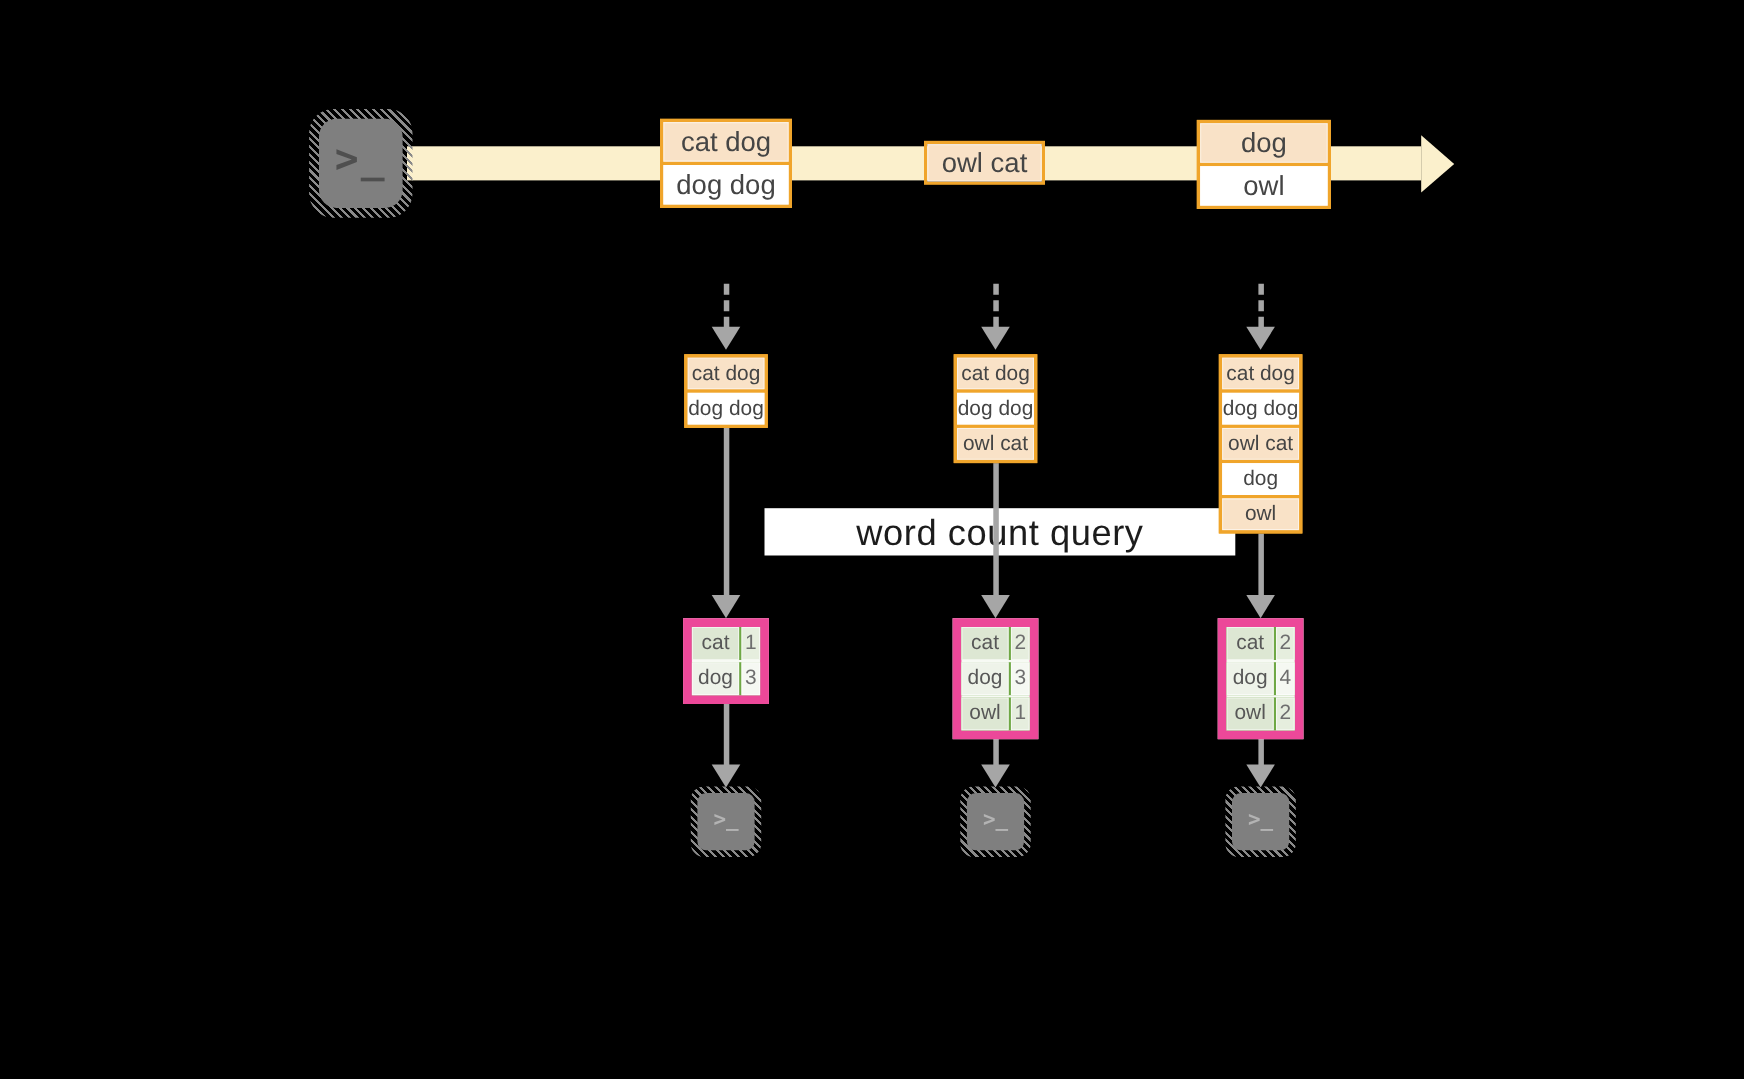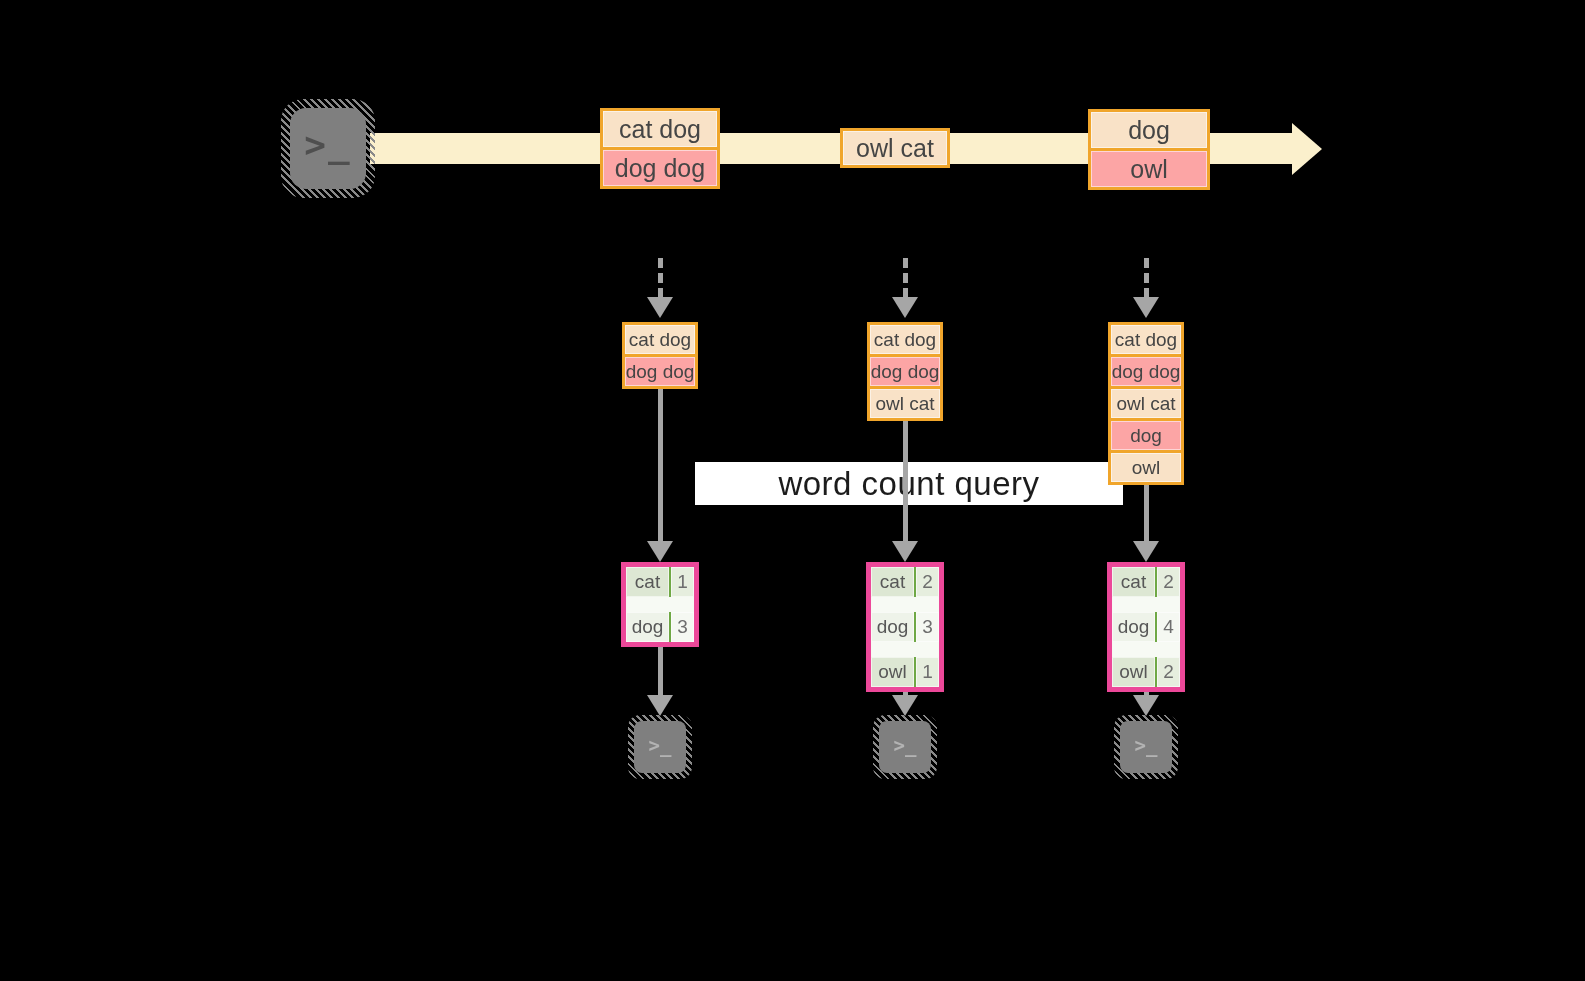--- a/index.html
+++ b/index.html
@@ -35,41 +35,41 @@
     position:absolute;z-index:3;border:3px solid #F0A52B;background:#F0A52B;
     display:flex;flex-direction:column;gap:3px;
   }
   .ecell{
     display:flex;align-items:center;justify-content:center;
     color:#454545;box-shadow:inset 0 0 0 1px rgba(255,255,255,.55);
   }
   .ebox-lg .ecell{height:36px;font-size:25px;}
   .ebox-sm .ecell{height:29px;font-size:19px;}
   .fill-a{background:#F9E2C7;}
-  .fill-b{background:#fca5a5;}
+  .fill-b{background:#ffffff;}
 
   
   .vdash{position:absolute;width:0;border-left:5px dashed #A6A6A6;z-index:2;}
   .vline{position:absolute;width:5px;background:#A6A6A6;z-index:2;}
   .ahead{
     position:absolute;width:0;height:0;z-index:2;
     border-left:13px solid transparent;border-right:13px solid transparent;border-top:21px solid #A6A6A6;
   }
 
   
   .banner{
     position:absolute;left:695px;top:462px;width:428px;height:43px;background:#ffffff;z-index:1;
     display:flex;align-items:center;justify-content:center;
     font-size:33px;font-weight:300;color:#1c1c1c;letter-spacing:0.5px;
   }
 
   
   .gtable{
-    position:absolute;z-index:3;border:5px solid #ec4899;background:#F7FAF4;
-    display:flex;flex-direction:column;gap:15px;width:78px;
+    position:absolute;z-index:3;border:8px solid #ec4899;background:#F7FAF4;
+    display:flex;flex-direction:column;gap:2px;width:78px;
   }
   .grow{display:flex;gap:2px;background:#6FA845;height:30px;}
   .gcell{display:flex;align-items:center;justify-content:center;font-size:19px;color:#575757;
          box-shadow:inset 0 0 0 1px rgba(255,255,255,.6);}
   .gword{width:43px;}
   .gnum{flex:1;color:#6e6e6e;}
   .grow-a .gword{background:#DDE7D3;} .grow-a .gnum{background:#E6EEDE;}
   .grow-b .gword{background:#EEF3E9;} .grow-b .gnum{background:#F5F8F2;}
 </style>
 </head>

